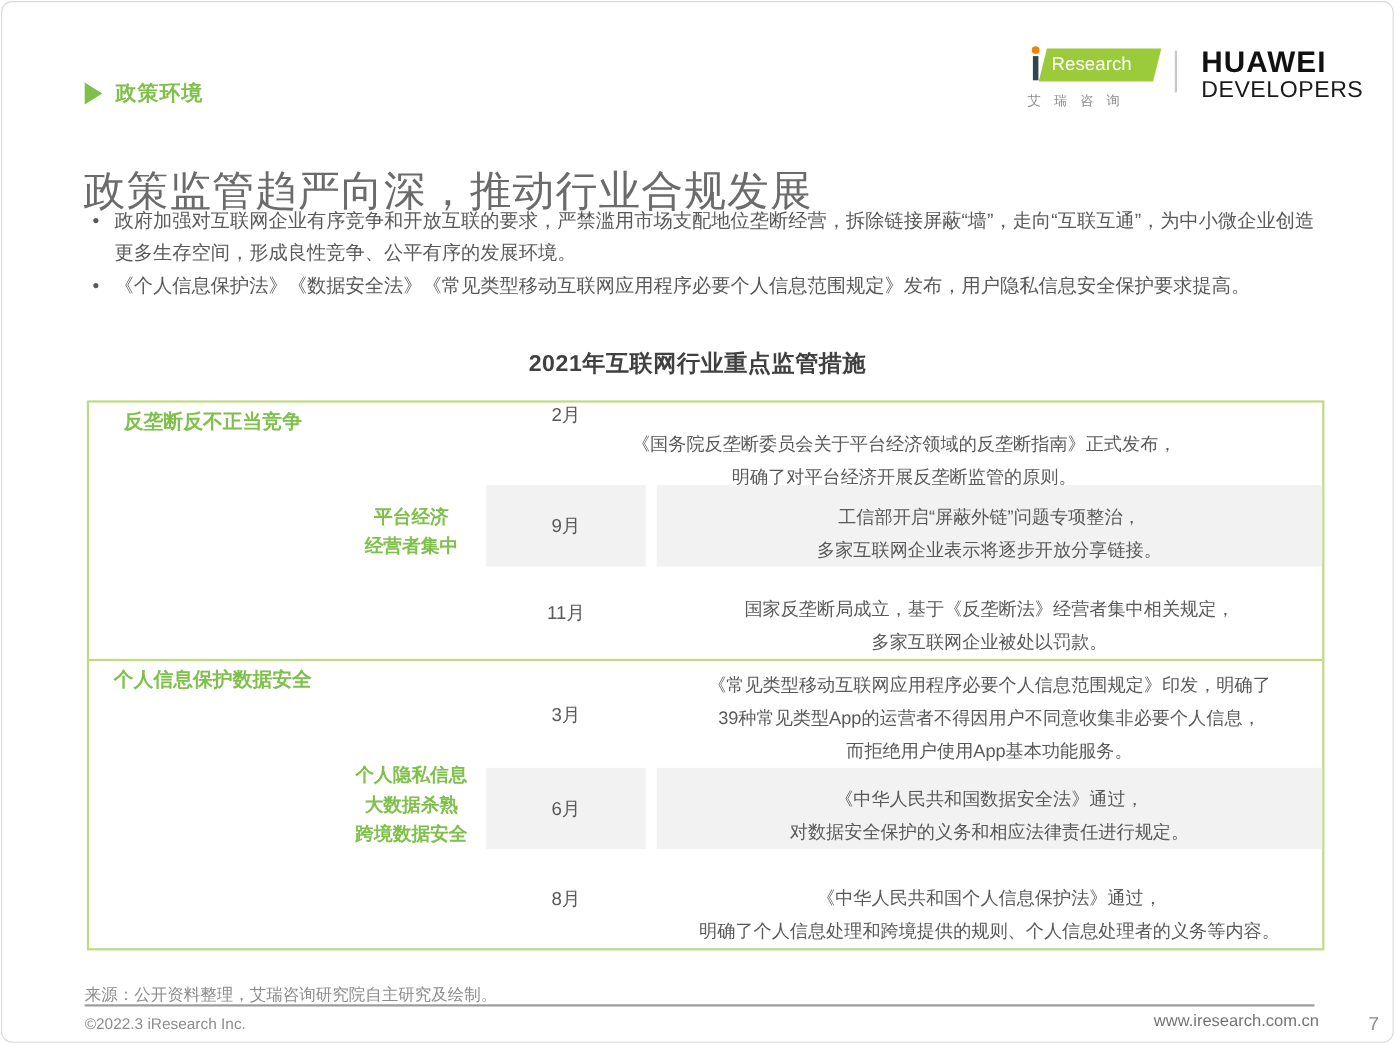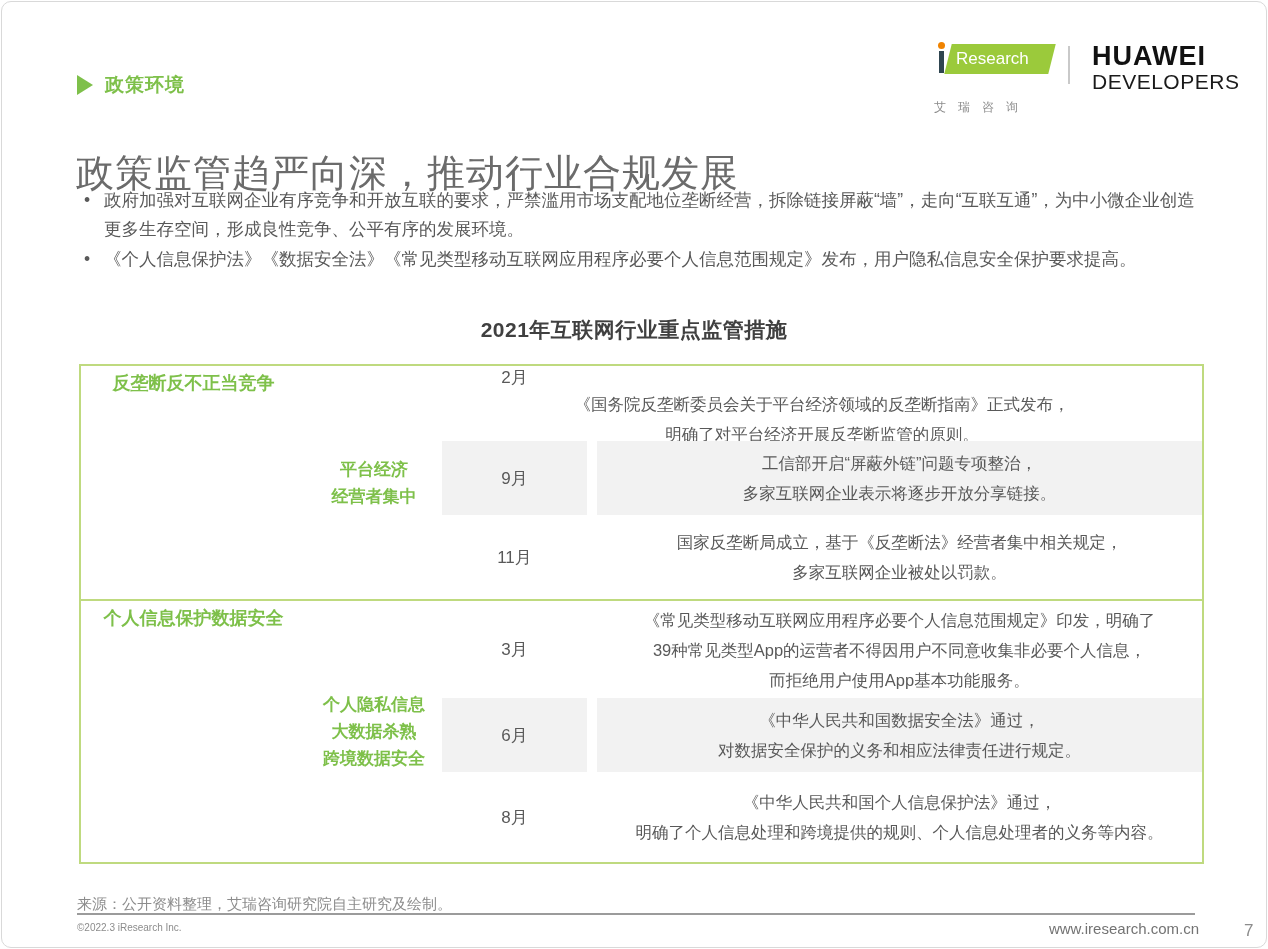--- a/index.html
+++ b/index.html
@@ -28,21 +28,21 @@
   
   .ir-logo { position:absolute; left:928px; top:38px; width:130px; }
   .ir-mark { position:relative; height:38px; }
   .ir-i-dot { position:absolute; left:8px; top:2px; width:7px; height:7px; border-radius:50%; background:#f08300; }
   .ir-i-stem { position:absolute; left:9px; top:11px; width:5px; height:22px; background:#2f4550; }
   .ir-para {
     position:absolute; left:18px; top:4px; width:104px; height:30px; background:#9bca3b;
     transform:skewX(-14deg); display:flex; align-items:center; padding-left:8px;
   }
   .ir-para span { transform:skewX(14deg); color:#fff; font-size:17px; font-weight:500; }
-  .ir-cn { margin-top:21px; color:#8c8c8c; font-size:12px; letter-spacing:12px; white-space:nowrap; padding-left:4px; }
+  .ir-cn { margin-top:5px; color:#8c8c8c; font-size:12px; letter-spacing:12px; white-space:nowrap; padding-left:4px; }
   .logo-divider { position:absolute; left:1066px; top:44px; width:2px; height:38px; background:#c9c9c9; }
   .hw-logo { position:absolute; left:1090px; top:40px; color:#111; }
   .hw-line1 { font-size:27px; font-weight:bold; letter-spacing:1px; line-height:28px; }
   .hw-line2 { font-size:21px; font-weight:400; letter-spacing:0.5px; line-height:24px; color:#1a1a1a; }
   
   .bullets { position:absolute; left:80px; top:184px; width:1122px; list-style:none; }
   .bullets li {
     position:relative; padding-left:22px; font-size:17.5px; line-height:29px;
     color:#595959; margin-bottom:1px;
   }
@@ -68,27 +68,27 @@
     color:#7ec04a; font-weight:bold; font-size:17px; line-height:27px; text-align:center;
   }
   .col-rows { flex:1; display:flex; flex-direction:column; }
   .t-row { display:flex; }
   .t-row.shaded .cell { background:#f2f2f2; }
   .cell-month {
     width:145px; display:flex; align-items:center; justify-content:center;
     font-size:17px; color:#595959; margin-right:10px;
   }
   .cell-desc {
-    flex:1; display:flex; flex-direction:column; justify-content:center; align-items:center;
+    flex:1; display:flex; flex-direction:column; justify-content:flex-end; align-items:center;
     font-size:16.5px; line-height:30px; color:#595959; text-align:center;
   }
   
   .source-note { position:absolute; left:75px; top:893px; font-size:15px; color:#8c8c8c; }
   .footer-line { position:absolute; left:75px; top:911px; width:1118px; height:2px; background:#9b9b9b; }
-  .copyright { position:absolute; left:75px; top:920px; font-size:10px; color:#8c8c8c; }
+  .copyright { position:absolute; left:75px; top:920px; font-size:14px; color:#8c8c8c; }
   .website { position:absolute; left:1040px; top:918px; width:157px; text-align:right; font-size:15px; color:#737373; }
   .page-num { position:absolute; left:1242px; top:919px; font-size:17px; color:#8c8c8c; }
 </style>
 </head>
 <body>
 
 <div class="page">
 
   <div class="section-tag">
     <span class="tri"></span>

